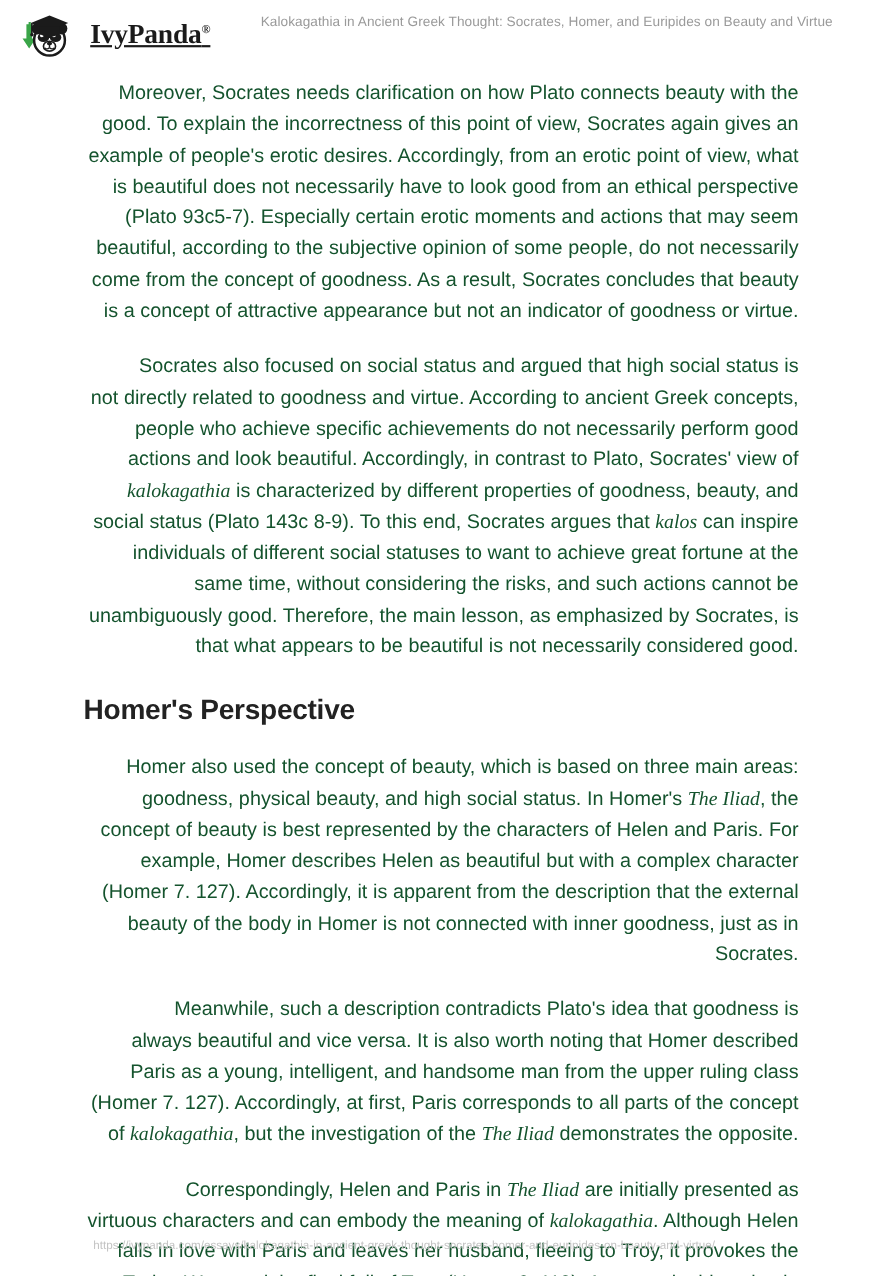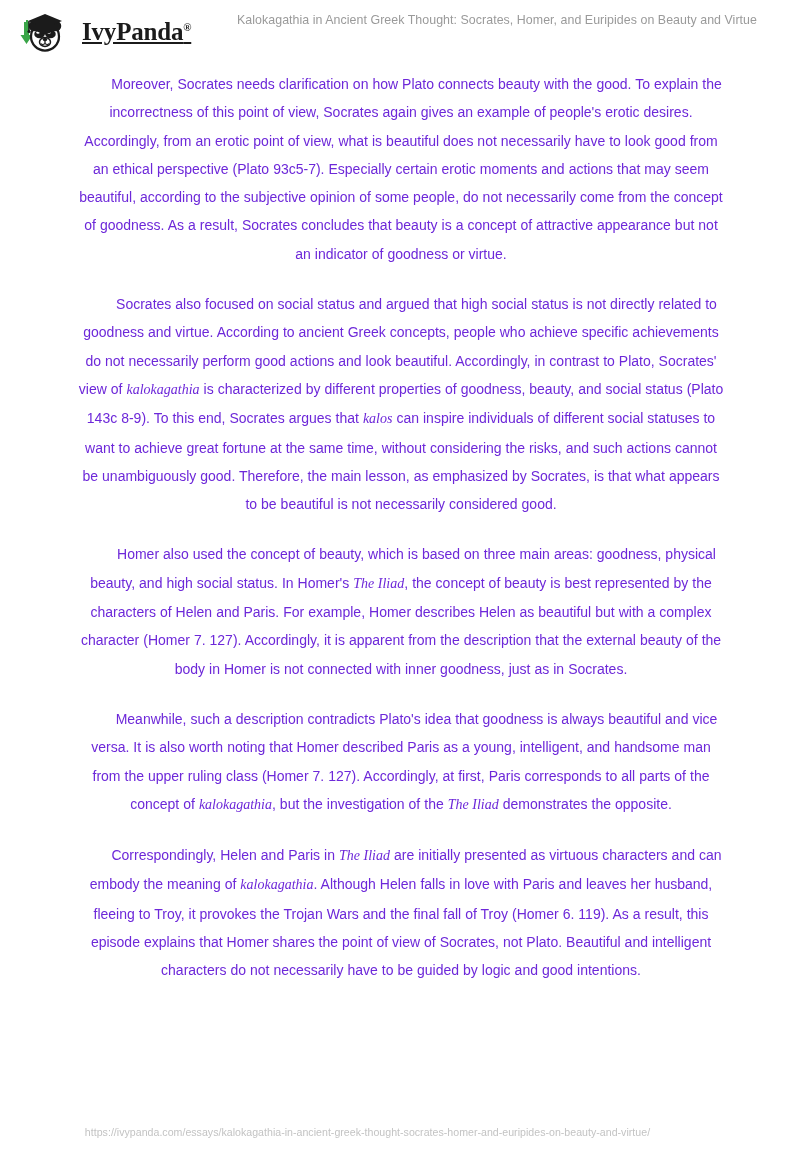--- a/index.html
+++ b/index.html
@@ -67,26 +67,26 @@
   }
 
   
   .content {
     position: absolute;
     left: 76px;
     top: 70px;
     width: 650px;
   }
   .para {
-    font-size: 14px;
+    font-size: 18px;
     line-height: 28.3px;
-    color: #6d28d9;
+    color: #14532d;
     text-indent: 31px;
     margin: 0 0 22px 0;
-    text-align: center;
+    text-align: right;
     word-spacing: 0.1px;
   }
   .para:last-child { margin-bottom: 0; }
   .para i { font-style: italic; font-family: Liberation Serif, serif; }
 
   .section-heading {
     font-size: 25.5px;
     line-height: 1.25;
     font-weight: bold;
     color: #222222;
@@ -147,20 +147,21 @@
 
   <div class="doc-title">Kalokagathia in Ancient Greek Thought: Socrates, Homer, and Euripides on Beauty and Virtue</div>
 </div>
 
 <div class="content">
 
   <p class="para"><span>Moreover, Socrates needs clarification on how Plato connects beauty with the good. To explain the incorrectness of this point of view, Socrates again gives an example of people's erotic desires. Accordingly, from an erotic point of view, what is beautiful does not necessarily have to look good from an ethical perspective (Plato 93c5-7). Especially certain erotic moments and actions that may seem beautiful, according to the subjective opinion of some people, do not necessarily come from the concept of goodness. As a result, Socrates concludes that beauty is a concept of attractive appearance but not an indicator of goodness or virtue.</span></p>
 
   <p class="para"><span>Socrates also focused on social status and argued that high social status is not directly related to goodness and virtue. According to ancient Greek concepts, people who achieve specific achievements do not necessarily perform good actions and look beautiful. Accordingly, in contrast to Plato, Socrates' view of </span><i>kalokagathia</i><span> is characterized by different properties of goodness, beauty, and social status (Plato 143c 8-9). To this end, Socrates argues that </span><i>kalos</i><span> can inspire individuals of different social statuses to want to achieve great fortune at the same time, without considering the risks, and such actions cannot be unambiguously good. Therefore, the main lesson, as emphasized by Socrates, is that what appears to be beautiful is not necessarily considered good.</span></p>
 
+  <h2 class="section-heading">Homer's Perspective</h2>
 
   <p class="para"><span>Homer also used the concept of beauty, which is based on three main areas: goodness, physical beauty, and high social status. In Homer's </span><i>The Iliad</i><span>, the concept of beauty is best represented by the characters of Helen and Paris. For example, Homer describes Helen as beautiful but with a complex character (Homer 7. 127). Accordingly, it is apparent from the description that the external beauty of the body in Homer is not connected with inner goodness, just as in Socrates.</span></p>
 
   <p class="para"><span>Meanwhile, such a description contradicts Plato's idea that goodness is always beautiful and vice versa. It is also worth noting that Homer described Paris as a young, intelligent, and handsome man from the upper ruling class (Homer 7. 127). Accordingly, at first, Paris corresponds to all parts of the concept of </span><i>kalokagathia</i><span>, but the investigation of the </span><i>The Iliad</i><span> demonstrates the opposite.</span></p>
 
   <p class="para"><span>Correspondingly, Helen and Paris in </span><i>The Iliad</i><span> are initially presented as virtuous characters and can embody the meaning of </span><i>kalokagathia</i><span>. Although Helen falls in love with Paris and leaves her husband, fleeing to Troy, it provokes the Trojan Wars and the final fall of Troy (Homer 6. 119). As a result, this episode explains that Homer shares the point of view of Socrates, not Plato. Beautiful and intelligent characters do not necessarily have to be guided by logic and good intentions.</span></p>
 
 </div>
 
 <div class="page-footer">

